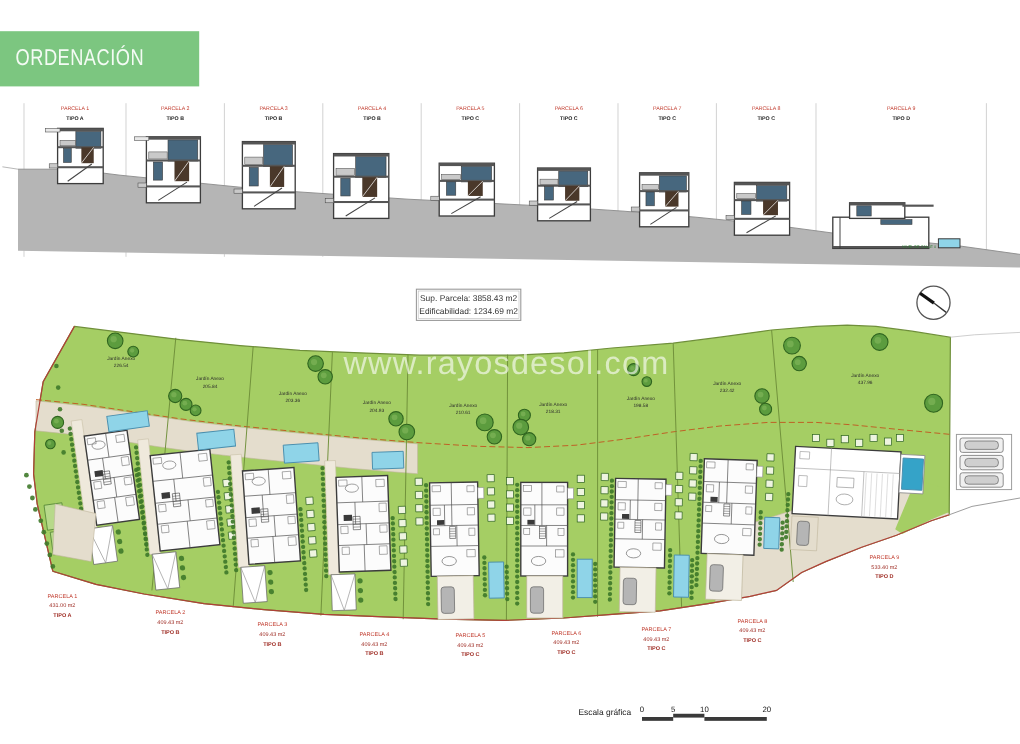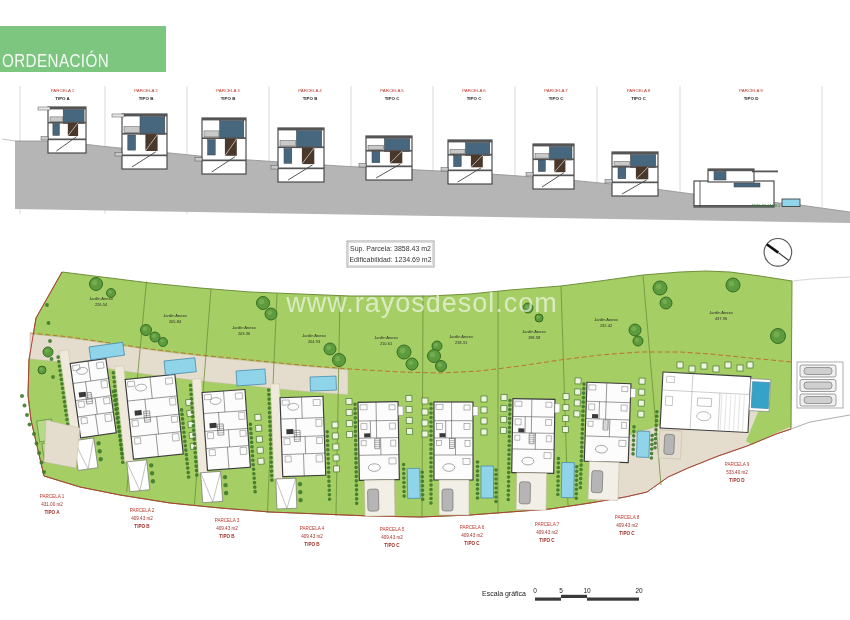--- a/index.html
+++ b/index.html
@@ -1,17 +1,17 @@
 <!DOCTYPE html>
 <html><head><meta charset="utf-8"><style>
 html,body{margin:0;padding:0;background:#fff;width:850px;height:620px;overflow:hidden}
 svg{font-family:"Liberation Sans",sans-serif;display:block}
 .hdr{position:absolute;left:0;top:26px;width:166px;height:46px;background:#7cc680;
-display:flex;align-items:flex-end;font-family:"Liberation Sans",sans-serif;
-font-size:19px;color:#f4fbf4;padding-left:2px;box-sizing:border-box;letter-spacing:0.5px}
+display:flex;align-items:center;font-family:"Liberation Sans",sans-serif;
+font-size:19px;color:#f4fbf4;padding-left:13px;box-sizing:border-box;letter-spacing:0.5px}
 </style></head><body>
 <div class="hdr">
     <span style="display:inline-block;transform:scaleX(0.8);transform-origin:0 50%">ORDENACIÓN</span>
   </div>
 <svg width="850" height="620" viewBox="0 0 850 620">
 <line x1="20" y1="86" x2="20" y2="214" stroke="#c9c9c9" stroke-width="0.7"></line>
 <line x1="105" y1="86" x2="105" y2="214" stroke="#c9c9c9" stroke-width="0.7"></line>
 <line x1="187" y1="86" x2="187" y2="214" stroke="#c9c9c9" stroke-width="0.7"></line>
 <line x1="269" y1="86" x2="269" y2="214" stroke="#c9c9c9" stroke-width="0.7"></line>
 <line x1="351" y1="86" x2="351" y2="214" stroke="#c9c9c9" stroke-width="0.7"></line>

